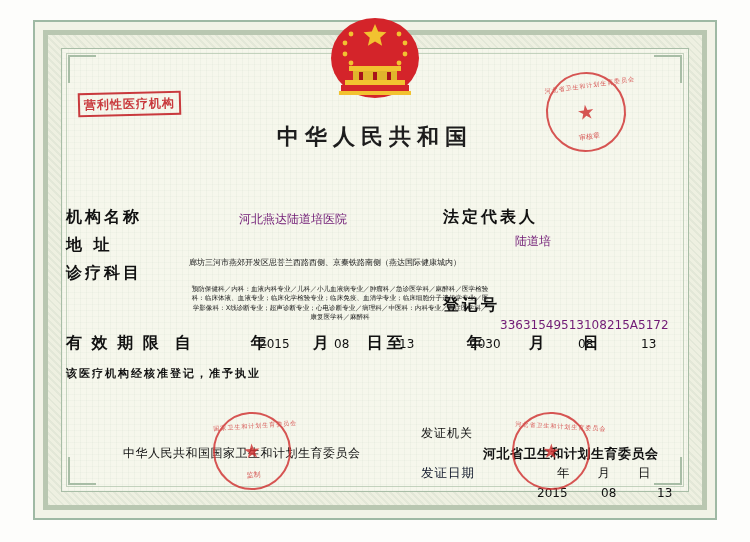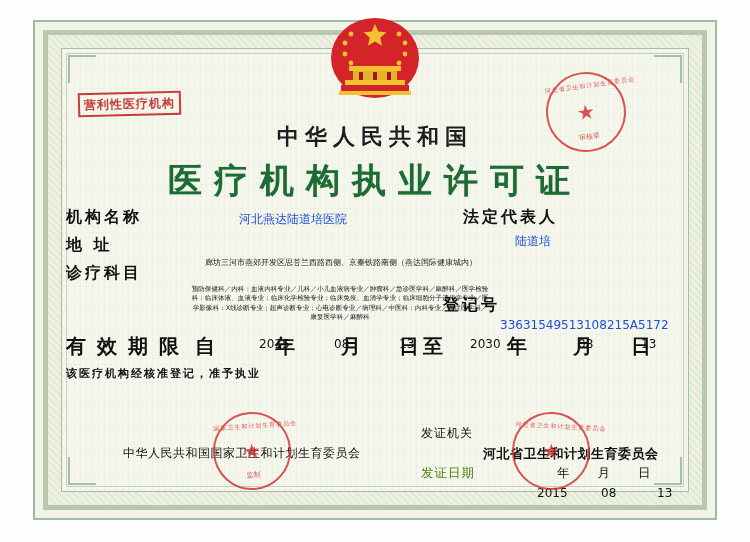--- a/index.html
+++ b/index.html
@@ -210,67 +210,67 @@
   }
   .lbl {
     font-size: 16px;
     font-weight: bold;
     letter-spacing: 3px;
     color: #111;
     white-space: nowrap;
   }
   .val {
     font-size: 12px;
-    color: #1d4ed8;
+    color: #701a75;
     white-space: nowrap;
   }
   .val-small {
     font-size: 8px;
     line-height: 1.45;
     color: #1a1a1a;
   }
   .val-tiny {
     font-size: 6.6px;
     line-height: 1.42;
     color: #1a1a1a;
     letter-spacing: 0;
     margin-left: 15px;
   }
 
   
   .r-name-lbl   { left: 3px;   top: 4px; }
   .r-name-val   { left: 176px; top: 8px; }
   .r-addr-lbl   { left: 3px;   top: 32px; }
-  .r-addr-val   { left: 112px; top: 54px; width: 300px; margin-left: 16px; }
+  .r-addr-val   { left: 112px; top: 54px; width: 300px; }
   .r-dept-lbl   { left: 3px;   top: 60px; }
   .r-dept-val   { left: 112px; top: 82px; width: 300px; }
 
   
-  .r-legal-lbl  { left: 400px; top: 4px; }
+  .r-legal-lbl  { left: 380px; top: 4px; }
   .r-legal-val  { left: 452px; top: 30px; }
   .r-chief-lbl  { left: 380px; top: 44px; }
   .r-regno-lbl  { left: 380px; top: 92px; }
   .r-regno-val  { left: 437px; top: 115px; }
 
   
   .r-valid {
     left: 3px;
     top: 130px;
     width: 620px;
   }
   .valid-line {
     position: absolute;
     top: 0;
     left: 0;
     width: 620px;
     display: flex;
     align-items: baseline;
   }
   .valid-seg {
-    font-size: 20px;
+    font-size: 16px;
     font-weight: bold;
     letter-spacing: 2px;
   }
   .date-num {
     font-size: 12px;
     font-weight: normal;
     letter-spacing: 0;
     position: absolute;
     top: 4px;
   }
@@ -314,21 +314,21 @@
     font-weight: bold;
     letter-spacing: 0.5px;
     color: #111;
   }
   .foot-date-lbl {
     position: absolute;
     left: 358px;
     top: 262px;
     font-size: 12.5px;
     letter-spacing: 1px;
-    color: #4d7c0f;
+    color: #0f172a;
   }
   .foot-date-units {
     position: absolute;
     left: 494px;
     top: 262px;
     font-size: 12.5px;
     letter-spacing: 28px;
     color: #111;
   }
   .foot-date-nums span {
@@ -417,21 +417,20 @@
 
   <div class="seal seal-bottomright">
     <div class="seal-inner">
       <div class="seal-text-top">河北省卫生和计划生育委员会</div>
       <div class="seal-star">★</div>
       <div class="seal-text-bottom"></div>
     </div>
   </div>
 
   <div class="title-cn">中华人民共和国</div>
-  <div class="title-main">医疗机构执业许可证</div>
 
   <div class="body">
 
     <div class="row r-name-lbl lbl">机构名称</div>
     <div class="row r-name-val val">河北燕达陆道培医院</div>
 
     <div class="row r-addr-lbl lbl">地    址</div>
     <div class="row r-addr-val val-small">廊坊三河市燕郊开发区思菩兰西路西侧、京秦铁路南侧（燕达国际健康城内）</div>
 
     <div class="row r-dept-lbl lbl">诊疗科目</div>

